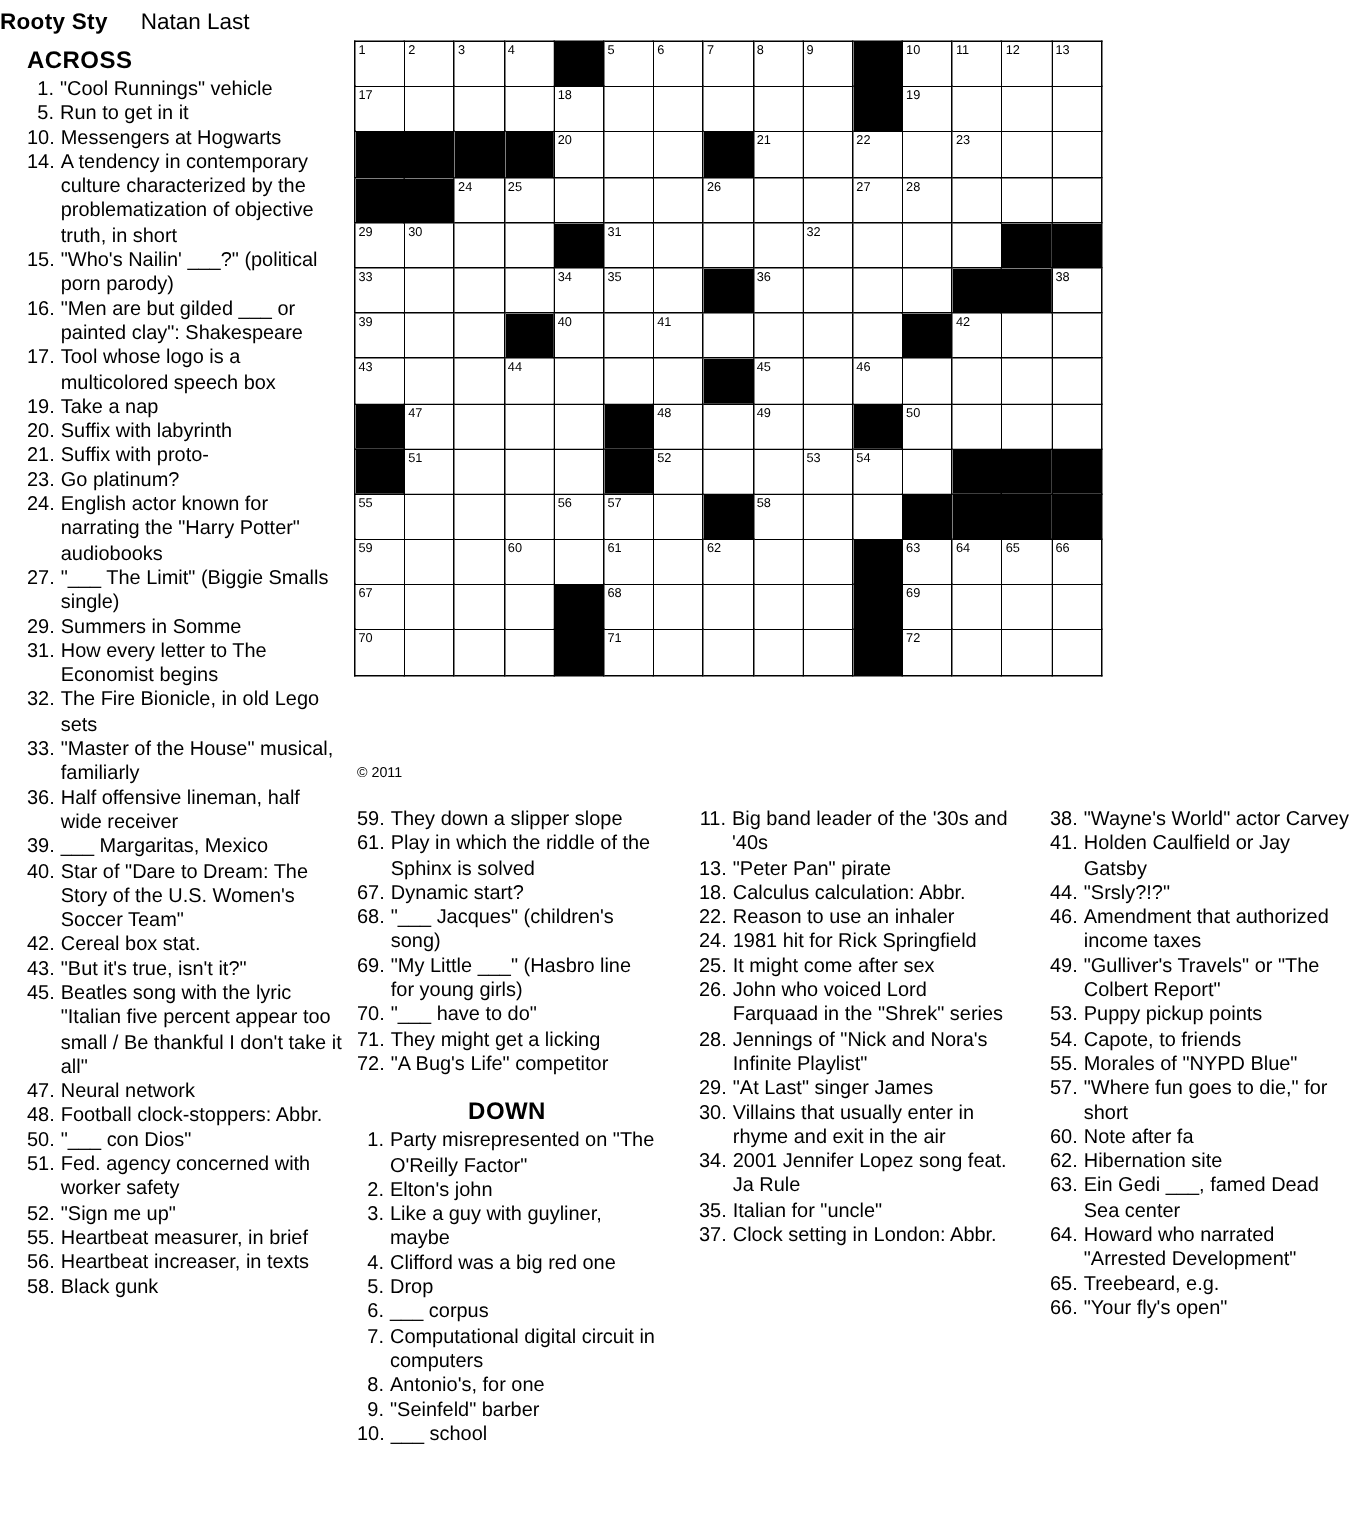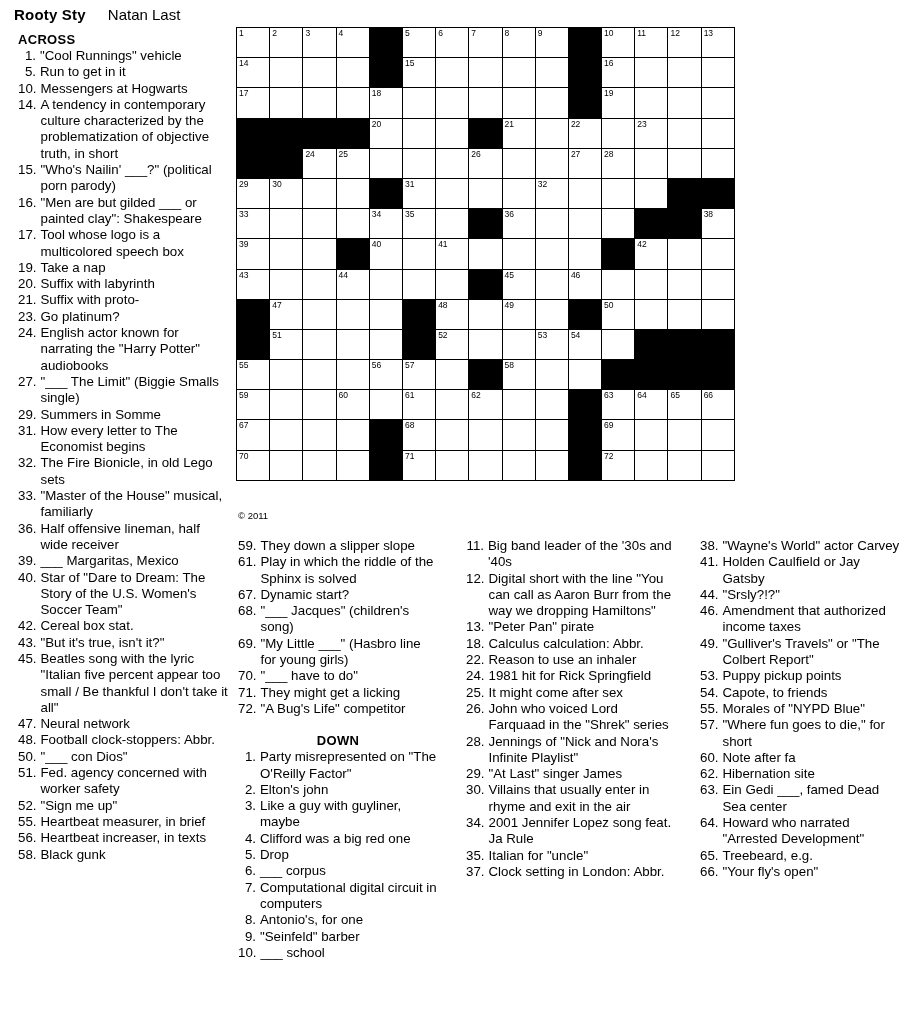--- a/index.html
+++ b/index.html
@@ -10,21 +10,21 @@
     background: #ffffff;
     font-family: "Liberation Sans", sans-serif;
     color: #000000;
     overflow: hidden;
     position: relative;
   }
 
   
   .header {
     position: absolute;
-    left: 14px;
+    left: 0;
     top: 6px;
     display: flex;
     align-items: baseline;
     gap: 22px;
   }
   .puzzle-title {
     font-size: 15px;
     font-weight: bold;
     letter-spacing: 0.2px;
   }
@@ -65,21 +65,21 @@
   }
   .copyright {
     position: absolute;
     left: 238px;
     top: 510px;
     font-size: 9.5px;
   }
 
   
   .section-head {
-    font-size: 13px;
+    font-size: 16px;
     font-weight: bold;
     letter-spacing: 0.3px;
     margin: 0 0 1px 0;
   }
   .clue-list {
     list-style: none;
     margin: 0;
     padding: 0;
     font-size: 13.3px;
     line-height: 16.3px;
@@ -178,43 +178,20 @@
           </td>
           <td>
             <span class="num">12</span>
           </td>
           <td>
             <span class="num">13</span>
           </td>
         </tr>
         <tr>
           <td>
-            <span class="num">14</span>
-          </td>
-          <td></td>
-          <td></td>
-          <td></td>
-          <td class="block"></td>
-          <td>
-            <span class="num">15</span>
-          </td>
-          <td></td>
-          <td></td>
-          <td></td>
-          <td></td>
-          <td class="block"></td>
-          <td>
-            <span class="num">16</span>
-          </td>
-          <td></td>
-          <td></td>
-          <td></td>
-        </tr>
-        <tr>
-          <td>
             <span class="num">17</span>
           </td>
           <td></td>
           <td></td>
           <td></td>
           <td>
             <span class="num">18</span>
           </td>
           <td></td>
           <td></td>
@@ -752,24 +729,20 @@
     </ul>
 </div>
 
 <div class="col-3">
   <ul class="clue-list">
       <li>
         <span class="cnum">11.</span>
         <span class="ctext">Big band leader of the '30s and '40s</span>
       </li>
       <li>
-        <span class="cnum">12.</span>
-        <span class="ctext">Digital short with the line "You can call as Aaron Burr from the way we dropping Hamiltons"</span>
-      </li>
-      <li>
         <span class="cnum">13.</span>
         <span class="ctext">"Peter Pan" pirate</span>
       </li>
       <li>
         <span class="cnum">18.</span>
         <span class="ctext">Calculus calculation: Abbr.</span>
       </li>
       <li>
         <span class="cnum">22.</span>
         <span class="ctext">Reason to use an inhaler</span>

